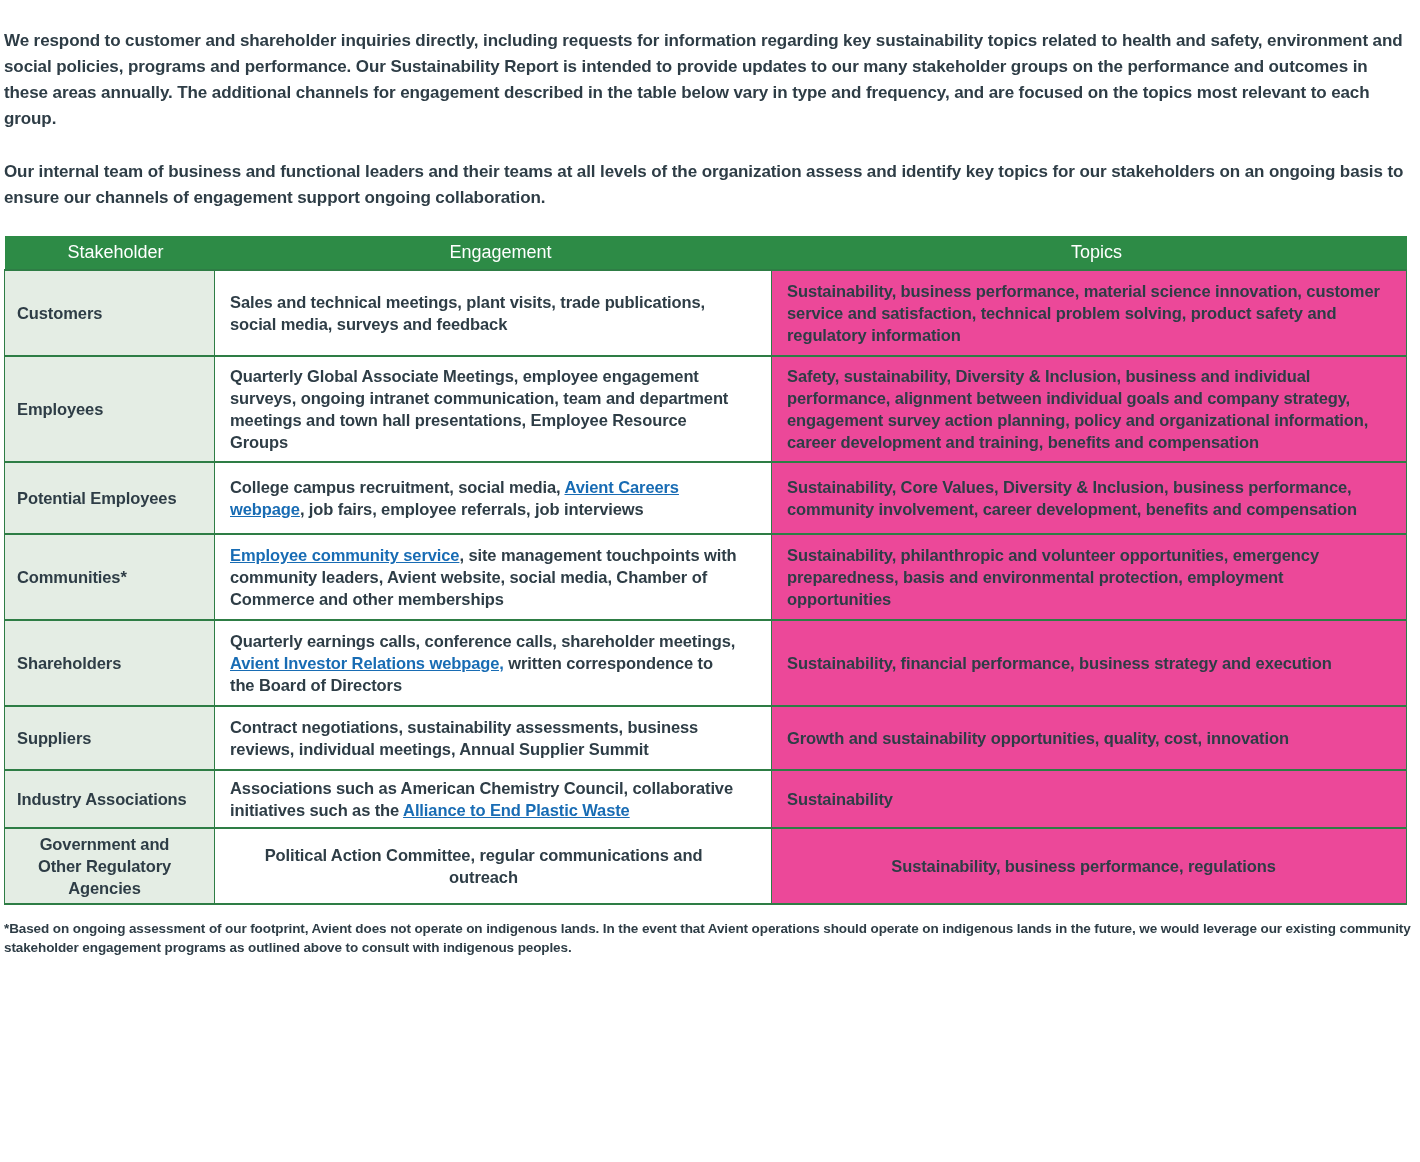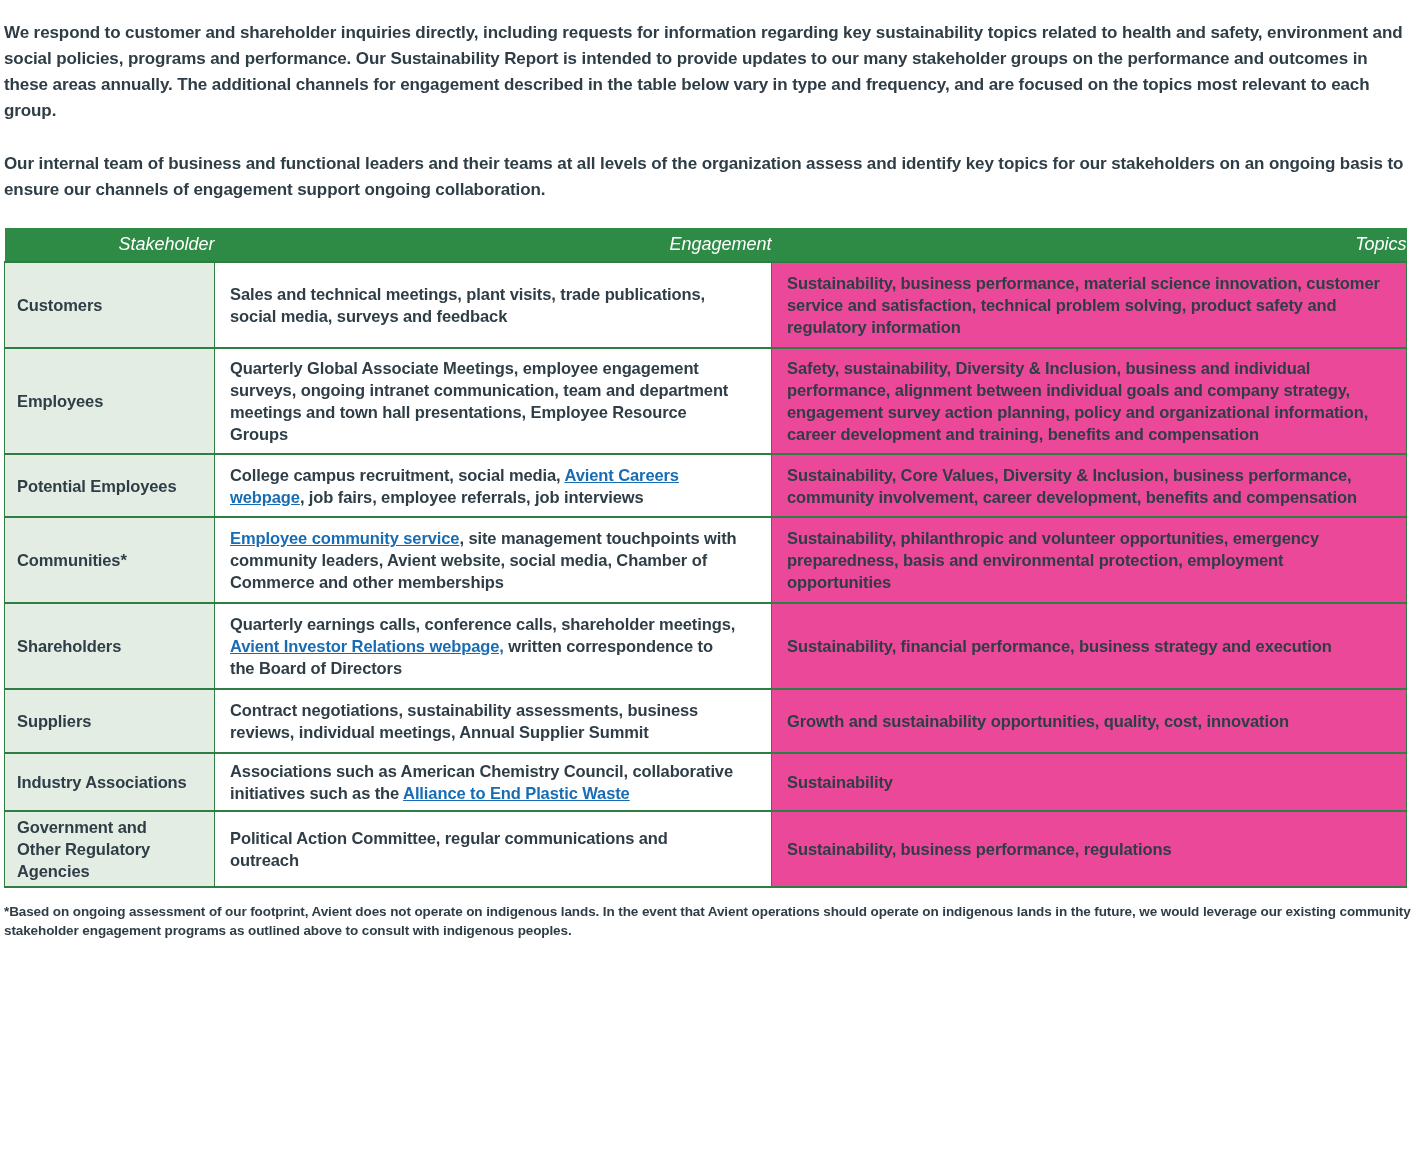--- a/index.html
+++ b/index.html
@@ -21,21 +21,21 @@
   }
   .page{padding:0 8px 0 4px;}
   .title{
     color:var(--title-green);
     font-size:44px;
     font-weight:700;
     letter-spacing:-0.5px;
     margin:8px 0 0 0;
     line-height:52px;
   }
-  .intro{margin-top:20px;}
+  .intro{margin-top:28px;}
   .intro p{
     margin:0;
     font-size:17px;
     font-weight:700;
     line-height:26px;
     letter-spacing:-0.1px;
     color:var(--body-text);
     max-width:1408px;
   }
   .intro p + p{margin-top:27px;}
@@ -43,25 +43,24 @@
     border-collapse:collapse;
     table-layout:fixed;
     width:1402px;
     margin:25px 0 0 0;
   }
   .stakeholder-table th{
     background:var(--header-green);
     color:#ffffff;
     font-size:18px;
     font-weight:400;
-    text-align:right;
+    text-align:center;
     height:34px;
     padding:0 0 0 12px;
     border:none;
-    font-style:italic;
   }
   .stakeholder-table th.h-eng, .stakeholder-table th.h-top{padding-left:15px;}
   .stakeholder-table td{
     border:2px solid var(--border-green);
     border-left-width:1.5px;border-right-width:1.5px;
     vertical-align:middle;
     font-size:16.5px;
     font-weight:700;
     line-height:22px;
     letter-spacing:-0.1px;
@@ -122,21 +121,21 @@
         <tr style="height: 86px;">
           <td class="col-stakeholder">Customers</td>
           <td class="col-engagement"><span>Sales and technical meetings, plant visits, trade publications, social media, surveys and feedback</span></td>
           <td class="col-topics">Sustainability, business performance, material science innovation, customer service and satisfaction, technical problem solving, product safety and regulatory information</td>
         </tr>
         <tr style="height: 106px;">
           <td class="col-stakeholder">Employees</td>
           <td class="col-engagement"><span>Quarterly Global Associate Meetings, employee engagement surveys, ongoing intranet communication, team and department meetings and town hall presentations, Employee Resource Groups</span></td>
           <td class="col-topics">Safety, sustainability, Diversity &amp; Inclusion, business and individual performance, alignment between individual goals and company strategy, engagement survey action planning, policy and organizational information, career development and training, benefits and compensation</td>
         </tr>
-        <tr style="height: 63px; margin-left: 22px;">
+        <tr style="height: 72px; margin-left: 22px;">
           <td class="col-stakeholder">Potential Employees</td>
           <td class="col-engagement"><span>College campus recruitment, social media, </span><a class="cell-link" href="#">Avient Careers webpage</a><span>, job fairs, employee referrals, job interviews</span></td>
           <td class="col-topics">Sustainability, Core Values, Diversity &amp; Inclusion, business performance, community involvement, career development, benefits and compensation</td>
         </tr>
         <tr style="height: 86px;">
           <td class="col-stakeholder">Communities*</td>
           <td class="col-engagement"><a class="cell-link" href="#">Employee community service</a><span>, site management touchpoints with community leaders, Avient website, social media, Chamber of Commerce and other memberships</span></td>
           <td class="col-topics">Sustainability, philanthropic and volunteer opportunities, emergency preparedness, basis and environmental protection, employment opportunities</td>
         </tr>
         <tr style="height: 86px;">
@@ -147,21 +146,21 @@
         <tr style="height: 64px;">
           <td class="col-stakeholder">Suppliers</td>
           <td class="col-engagement"><span>Contract negotiations, sustainability assessments, business reviews, individual meetings, Annual Supplier Summit</span></td>
           <td class="col-topics">Growth and sustainability opportunities, quality, cost, innovation</td>
         </tr>
         <tr style="height: 46px;">
           <td class="col-stakeholder">Industry Associations</td>
           <td class="col-engagement"><span>Associations such as American Chemistry Council, collaborative initiatives such as the </span><a class="cell-link" href="#">Alliance to End Plastic Waste </a></td>
           <td class="col-topics">Sustainability</td>
         </tr>
-        <tr style="height: 62px;">
+        <tr style="height: 62px; text-align: center;">
           <td class="col-stakeholder">Government and Other Regulatory  Agencies</td>
           <td class="col-engagement"><span>Political Action Committee, regular communications and outreach</span></td>
           <td class="col-topics">Sustainability, business performance, regulations</td>
         </tr>
       </tbody>
   </table>
 
   <p class="footnote">*Based on ongoing assessment of our footprint, Avient does not operate on indigenous lands. In the event that Avient operations should operate on indigenous lands in the future, we would leverage our existing community stakeholder engagement programs as outlined above to consult with indigenous peoples.</p>
 
 </div>

